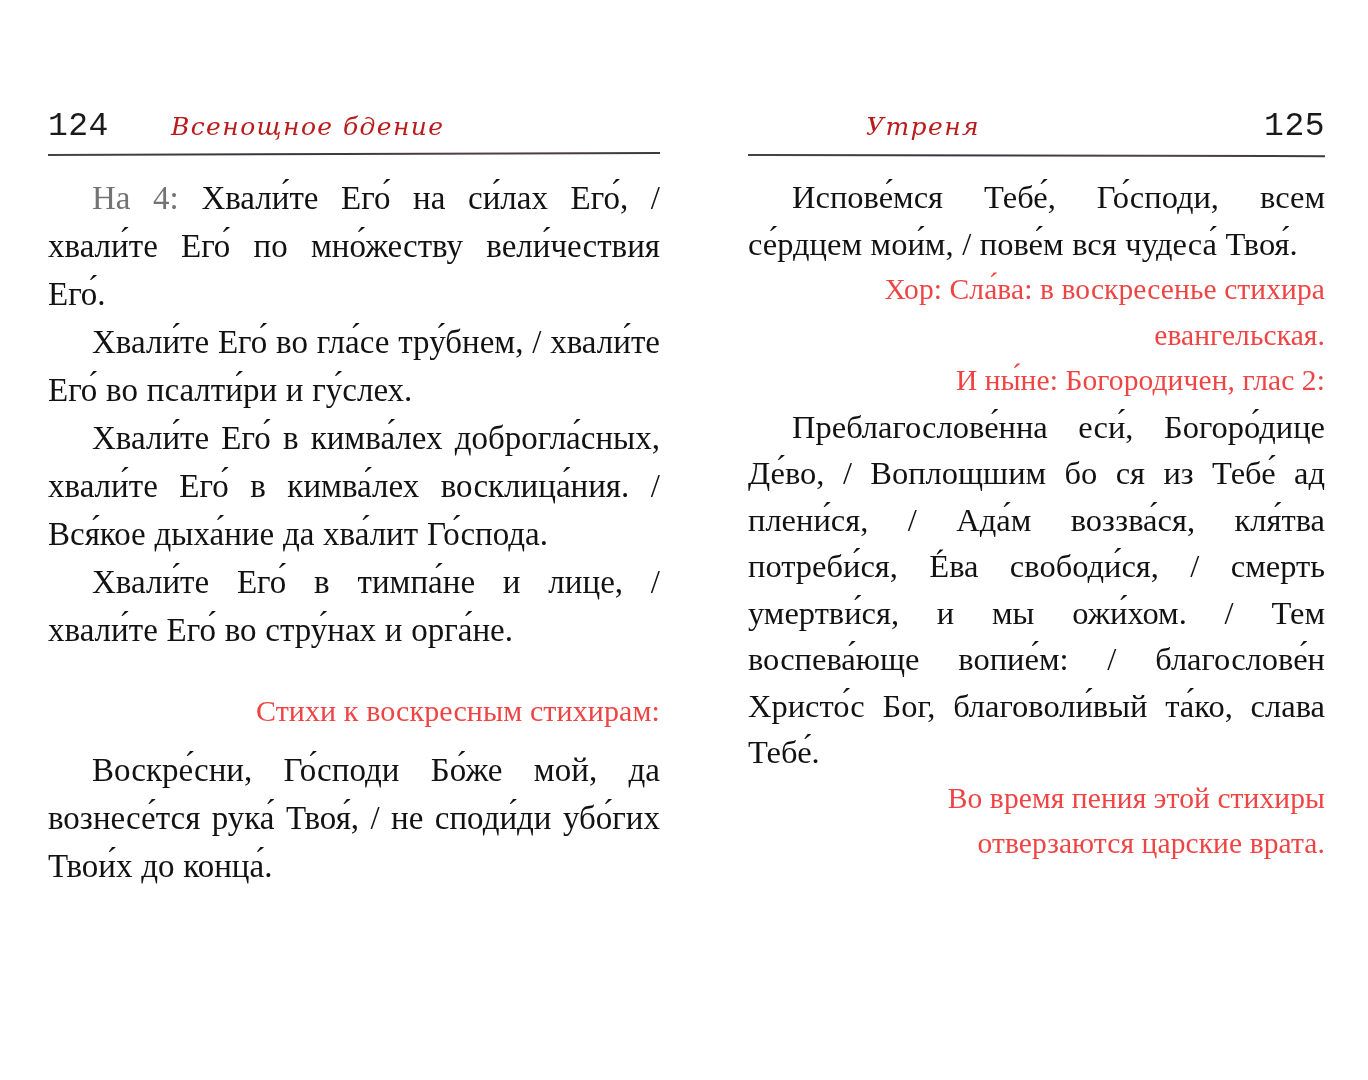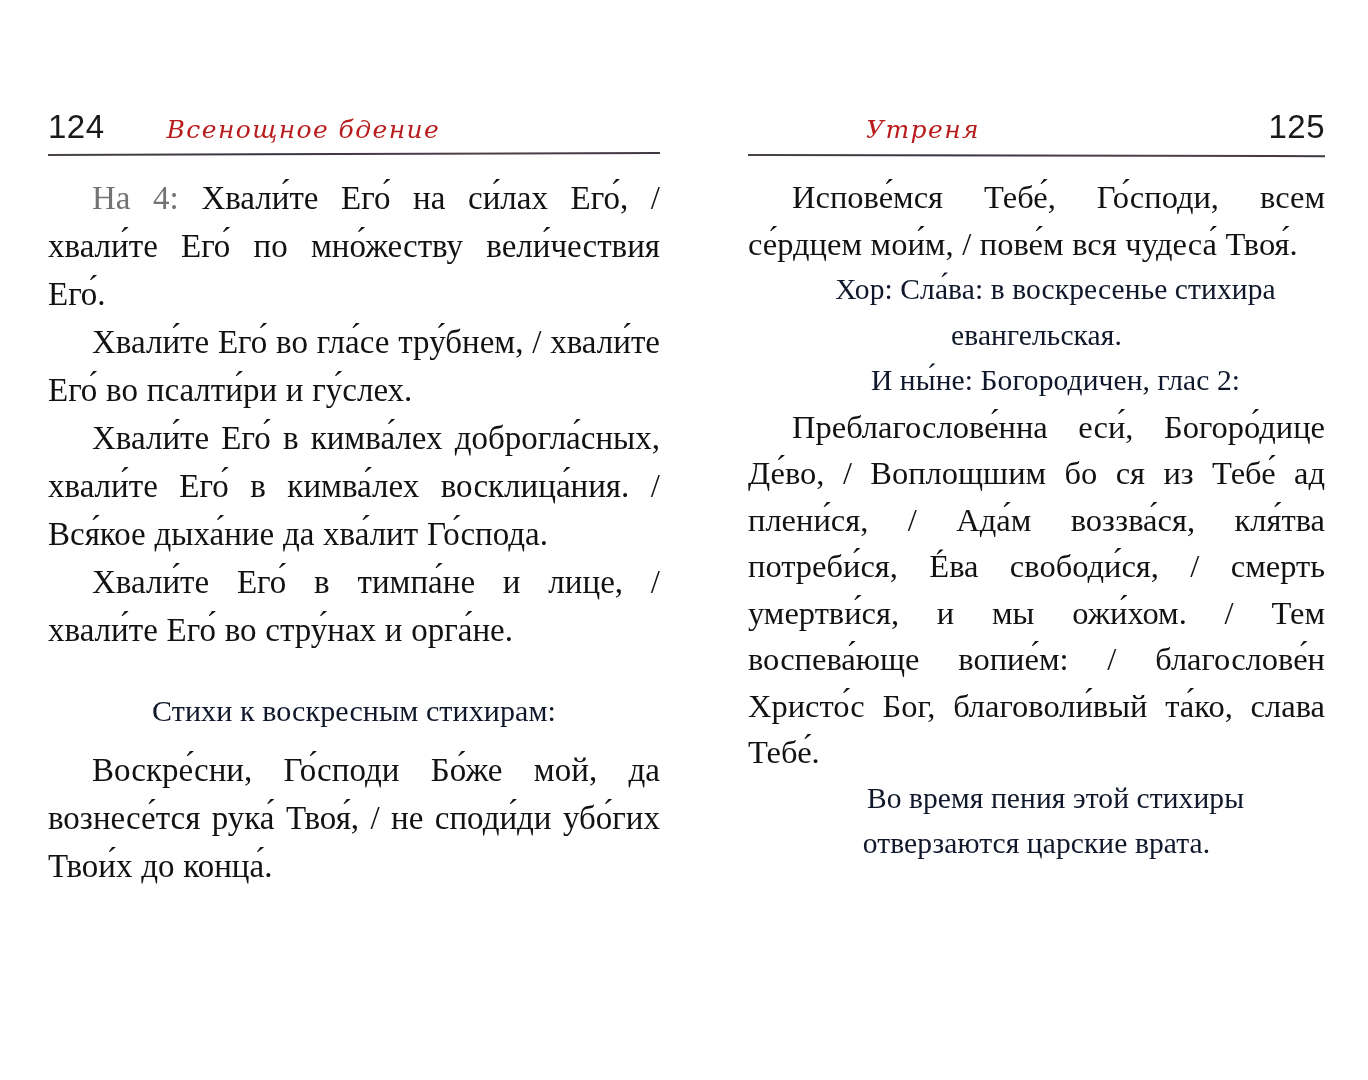--- a/index.html
+++ b/index.html
@@ -39,21 +39,21 @@
     display: flex;
     align-items: baseline;
     height: 42px;
     position: relative;
   }
   .running-head.left  { justify-content: flex-start; }
   .running-head.right { justify-content: flex-end; }
 
   .folio {
     font-size: 33px;
-    font-family: Liberation Sans, sans-serif;
+    font-family: Liberation Mono, monospace;
     letter-spacing: 0.5px;
     color: #1a1a1a;
   }
   .head-title {
     font-style: italic;
     font-size: 25px;
     letter-spacing: 1.4px;
     color: #b91c1c;
     font-family: "DejaVu Serif", "Liberation Serif", serif;
   }
@@ -85,24 +85,24 @@
     color: #121212;
   }
   .page-right p.para {
     font-size: 32.5px;
     line-height: 46.5px;
   }
 
   p.rubric {
     margin: 0;
     text-indent: 0;
-    color: #0f172a;
+    color: #ef4444;
     font-size: 30px;
     line-height: 46px;
-    text-align: center;
+    text-align: right;
     letter-spacing: 0.1px;
   }
   p.rubric.indented { text-indent: 38px; }
   .page-right p.rubric { font-size: 29.5px; line-height: 45.5px; }
 
   .rubric-lead { color: #737373; }
 
   .gap-md { height: 34px; }
   .gap-sm { height: 12px; }
 

